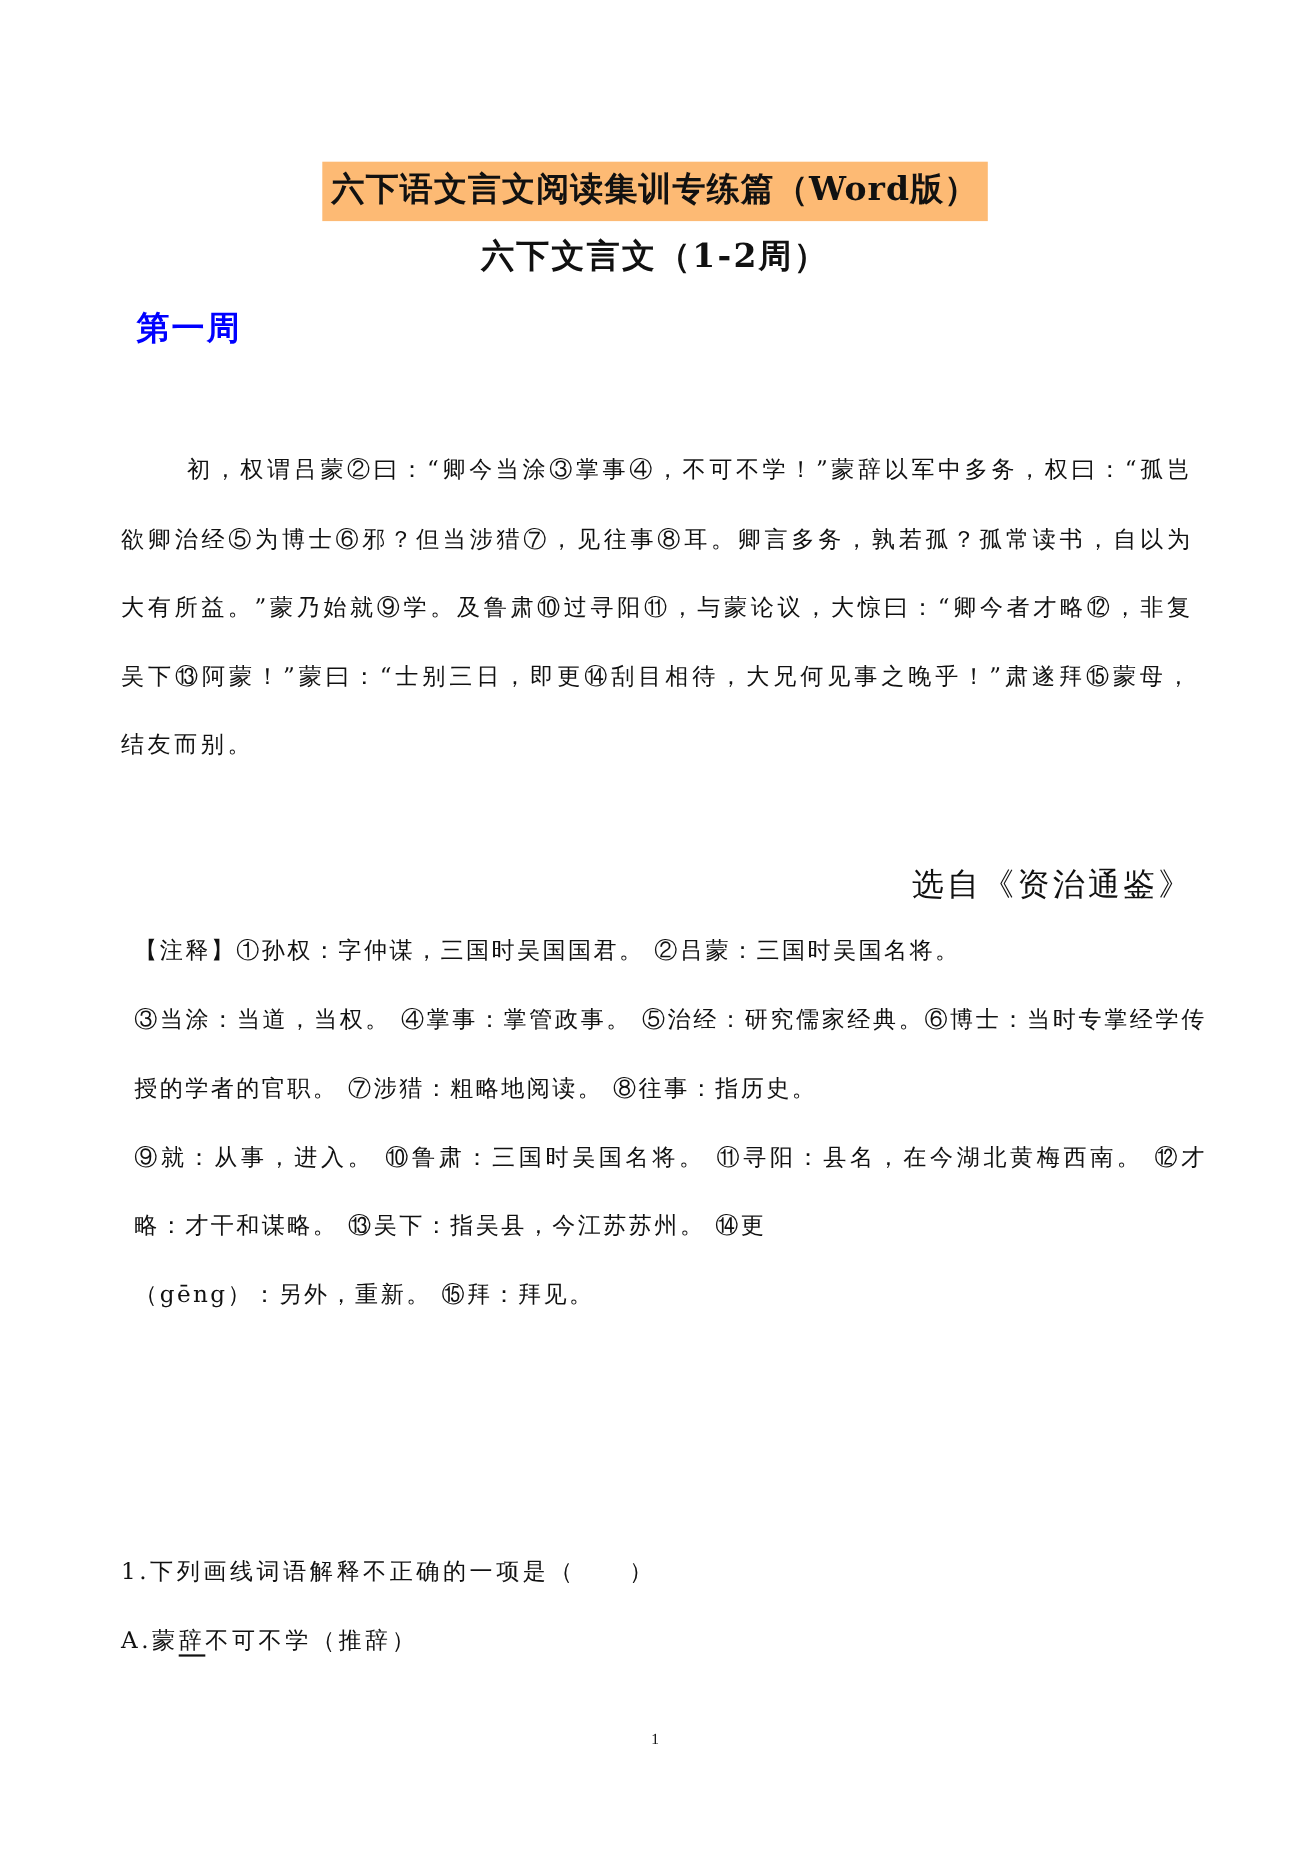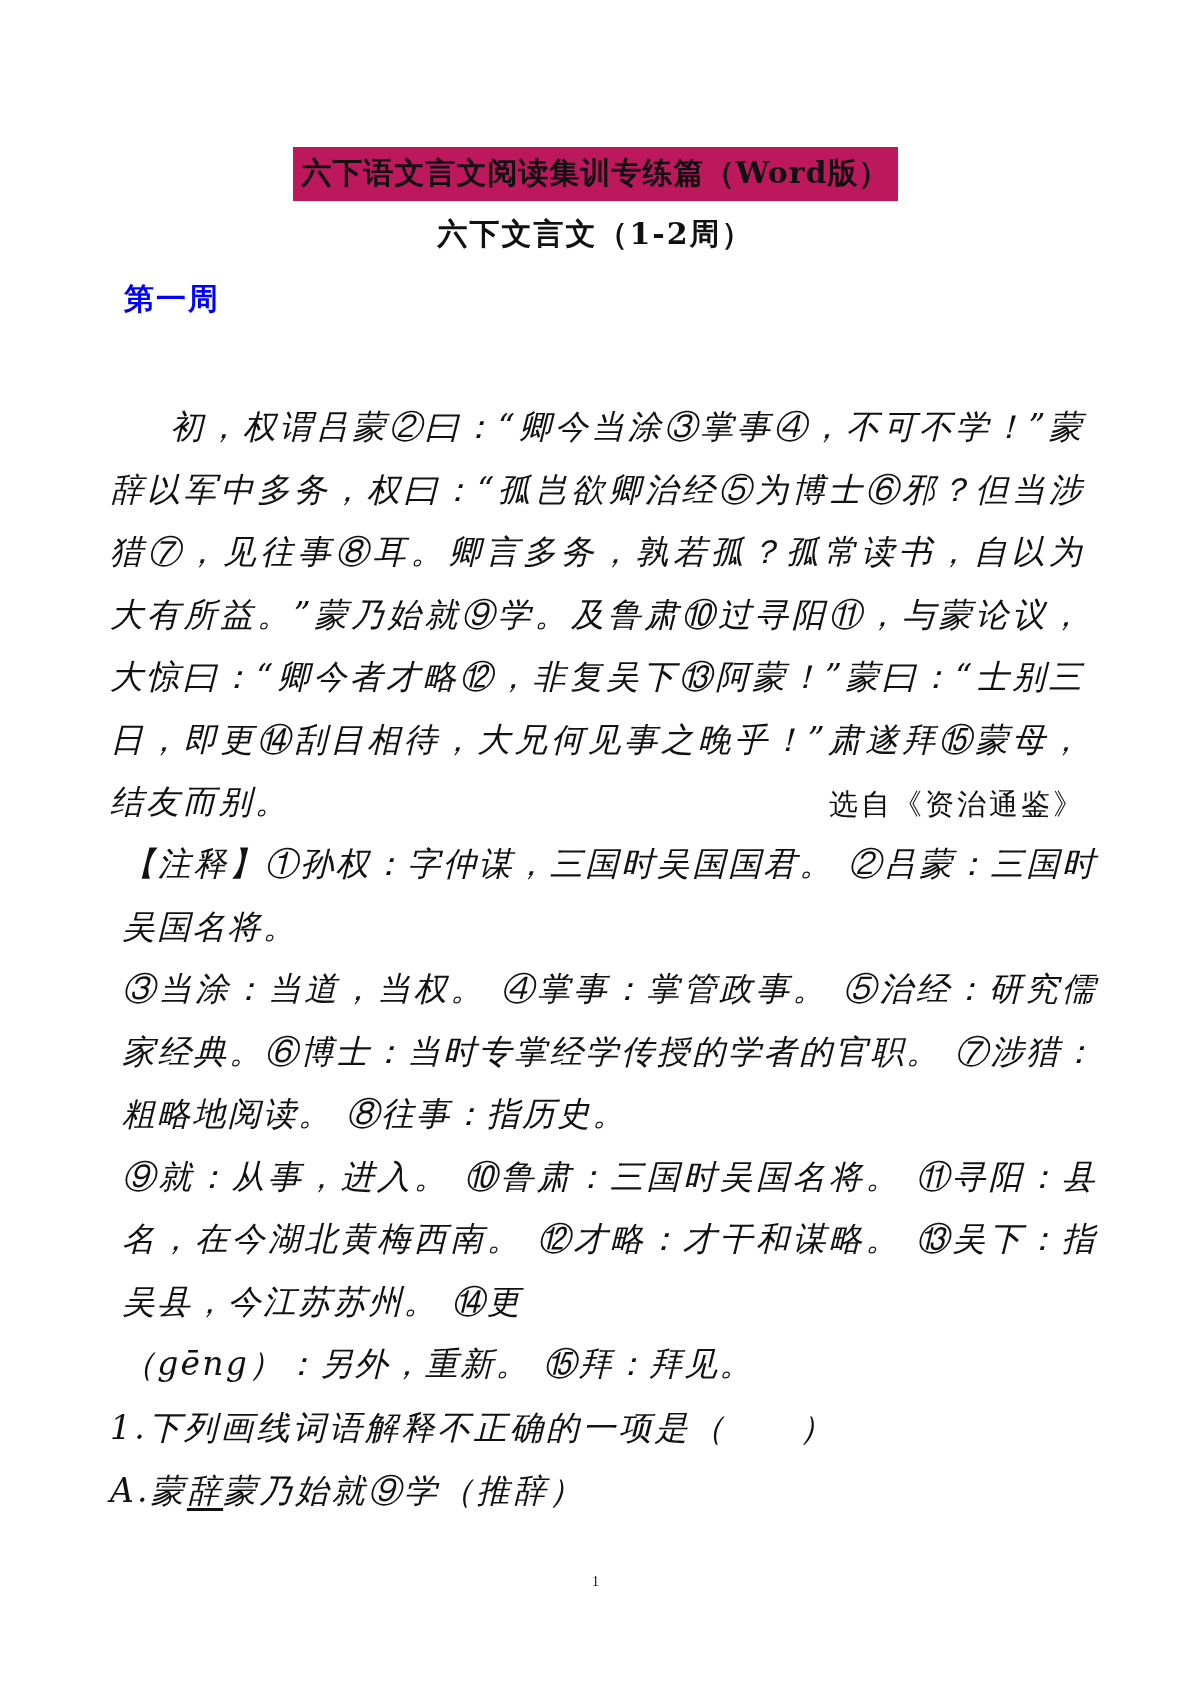--- a/index.html
+++ b/index.html
@@ -4,40 +4,39 @@
   <style>
     html, body { margin: 0; padding: 0; background: #ffffff; }
     body {
       width: 1191px; height: 1684px; position: relative; overflow: hidden;
       font-family: "DejaVu Serif", "Liberation Serif", serif;
       color: #111111;
     }
     .page { position: absolute; left: 0; top: 0; width: 1191px; height: 1684px; }
     .title-wrap { position: absolute; top: 147px; left: 0; width: 1191px; text-align: center; }
     .title {
-      display: inline-block; background: #be185d; padding: 6px 8px 8px 8px;
+      display: inline-block; background: #fdba74; padding: 6px 8px 8px 8px;
       font-size: 30px; font-weight: bold; letter-spacing: 1px; line-height: 40px;
     }
     .subtitle {
       position: absolute; top: 214px; left: 0; width: 1191px; text-align: center;
       font-size: 30px; font-weight: bold; letter-spacing: 2px; line-height: 40px;
     }
     .week {
       position: absolute; top: 279px; left: 124px;
       font-size: 30px; font-weight: bold; color: #0000ff; line-height: 40px; letter-spacing: 2px;
     }
     .poem-title {
       position: absolute; top: 344px; left: 0; width: 1191px; text-align: center;
       font-size: 28px; line-height: 40px; letter-spacing: 2px;
     }
     .text-block {
       position: absolute; left: 110px; width: 975px;
-      font-size: 33px; line-height: 62.5px; letter-spacing: 3.2px;
+      font-size: 21px; line-height: 62.5px; letter-spacing: 3.2px;
       text-align: justify;
-      font-style: italic;
     }
     .passage { top: 396px; text-indent: 60px; }
     .source {
       position: absolute; top: 784px; right: 106px;
       font-size: 29px; line-height: 40px; letter-spacing: 3px;
     }
     .notes { top: 833px; letter-spacing: 2.2px; margin-left: 12px; }
     .notes p { margin: 0; }
     .question { top: 1397px; }
     .question p { margin: 0; }
@@ -67,18 +66,18 @@
 
   <div class="text-block notes">
     <p>【注释】①孙权：字仲谋，三国时吴国国君。 ②吕蒙：三国时吴国名将。</p>
     <p>③当涂：当道，当权。 ④掌事：掌管政事。 ⑤治经：研究儒家经典。⑥博士：当时专掌经学传授的学者的官职。 ⑦涉猎：粗略地阅读。 ⑧往事：指历史。</p>
     <p>⑨就：从事，进入。 ⑩鲁肃：三国时吴国名将。 ⑪寻阳：县名，在今湖北黄梅西南。 ⑫才略：才干和谋略。 ⑬吴下：指吴县，今江苏苏州。 ⑭更</p>
     <p>（gēng）：另外，重新。 ⑮拜：拜见。</p>
   </div>
 
   <div class="text-block question">
     <p>1.下列画线词语解释不正确的一项是（　　）</p>
-    <p><span>A.蒙</span><span class="underline">辞</span><span>蒙乃始就⑨学（推辞）</span></p>
+    <p><span>A.蒙</span><span class="underline">辞</span><span>不可不学（推辞）</span></p>
   </div>
 
   <div class="page-num">1</div>
 
 </div>
 
 </body></html>

